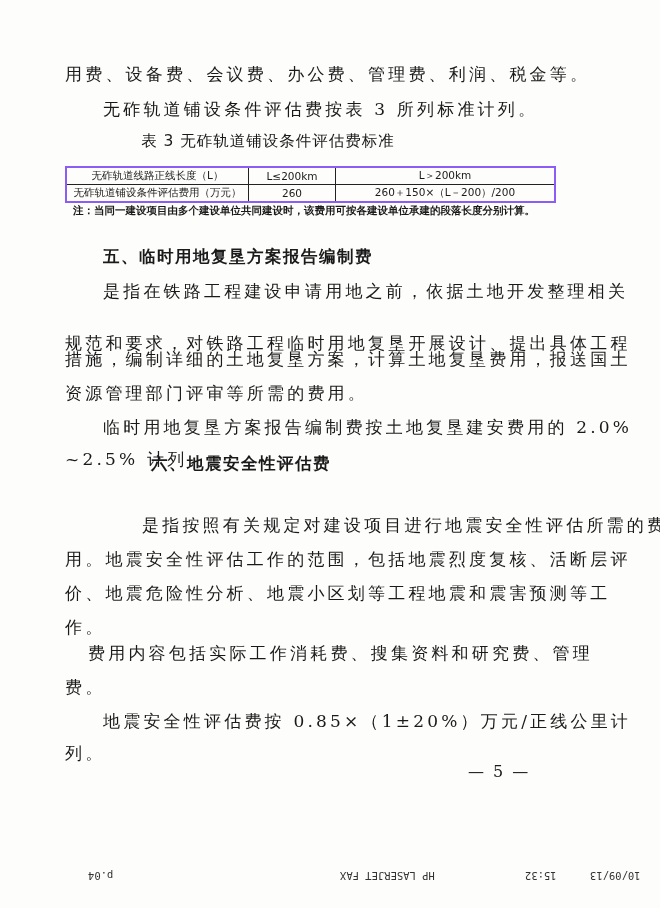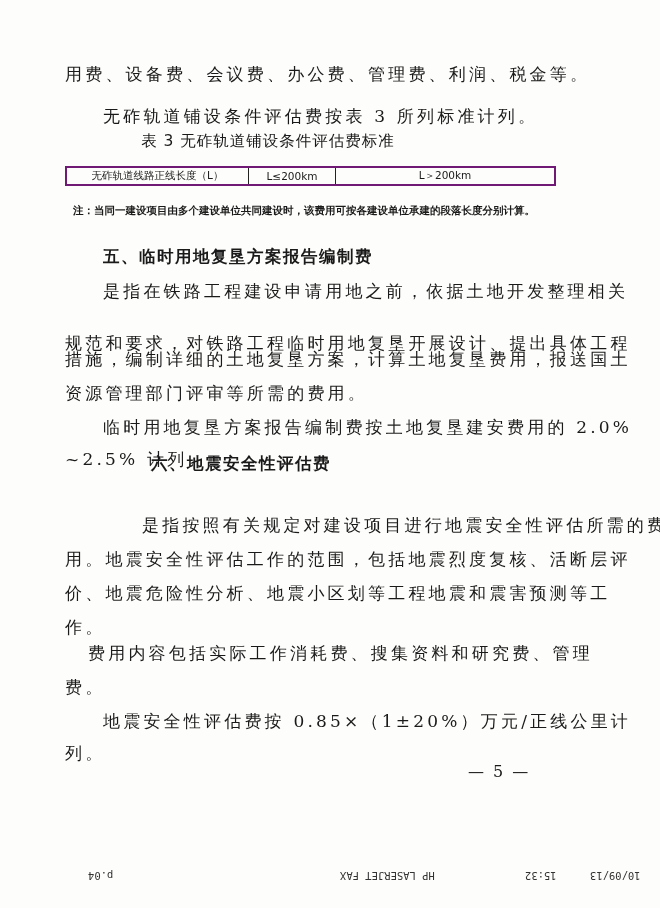--- a/index.html
+++ b/index.html
@@ -7,42 +7,47 @@
       width: 660px; height: 908px; background: #fdfdfb; position: relative; overflow: hidden;
       font-family: "DejaVu Serif", serif; color: #1a1a1a;
     }
     .line { position: absolute; white-space: nowrap; font-size: 17px; letter-spacing: 3.2px; }
     .heading { font-family: "DejaVu Sans", sans-serif; font-weight: bold; font-size: 16.5px; letter-spacing: 1.5px; }
     .caption { position: absolute; left: 0; width: 536px; text-align: center; top: 131px;
       font-family: "DejaVu Sans", sans-serif; font-size: 15.5px; letter-spacing: 1px; }
     table.t { position: absolute; left: 65px; top: 166px; width: 491px; border-collapse: collapse;
       font-family: "DejaVu Sans", sans-serif; font-size: 10.5px; }
     table.t td { border: 1px solid #222; height: 16px; padding: 0 3px; text-align: center; white-space: nowrap; }
-    table.t { border: 2px solid #701a75; }
+    table.t { border: 2px solid #8b5cf6; }
     .note { position: absolute; left: 73px; top: 203px; width: 490px; font-family: "DejaVu Sans", sans-serif;
       font-size: 10.5px; line-height: 14px; font-weight: bold; }
     .pagenum { position: absolute; left: 468px; top: 762px; font-size: 16px; letter-spacing: 2px; }
     .fax { position: absolute; top: 870px; font-family: "DejaVu Sans Mono", monospace; font-size: 10.5px;
       transform: rotate(180deg); white-space: nowrap; color: #333; }
   </style>
 </head>
 <body>
 
 <div>
   <div class="line" style="left:65px; top:63px;">用费、设备费、会议费、办公费、管理费、利润、税金等。</div>
-  <div class="line" style="left:103px; top:98px;margin-top:7px;">无砟轨道铺设条件评估费按表 3 所列标准计列。</div>
+  <div class="line" style="left:103px; top:98px;">无砟轨道铺设条件评估费按表 3 所列标准计列。</div>
 
   <div class="caption">表 3 无砟轨道铺设条件评估费标准</div>
 
   <table class="t">
     <tbody>
         <tr>
       <td style="width:175px">无砟轨道线路正线长度（L）</td>
       <td style="width:80px">L≤200km</td>
       <td>L＞200km</td>
+    </tr>
+    <tr>
+      <td>无砟轨道铺设条件评估费用（万元）</td>
+      <td>260</td>
+      <td>260＋150×（L－200）/200</td>
     </tr>
   </tbody>
     </table>
   <div class="note">注：当同一建设项目由多个建设单位共同建设时，该费用可按各建设单位承建的段落长度分别计算。</div>
 
   <div class="line heading" style="left:103px; top:246px;">五、临时用地复垦方案报告编制费</div>
   <div class="line" style="left:103px; top:280px;">是指在铁路工程建设申请用地之前，依据土地开发整理相关</div>
   <div class="line" style="left:65px; top:332px;">规范和要求，对铁路工程临时用地复垦开展设计、提出具体工程</div>
   <div class="line" style="left:65px; top:348px;">措施，编制详细的土地复垦方案，计算土地复垦费用，报送国土</div>
   <div class="line" style="left:65px; top:382px;">资源管理部门评审等所需的费用。</div>

